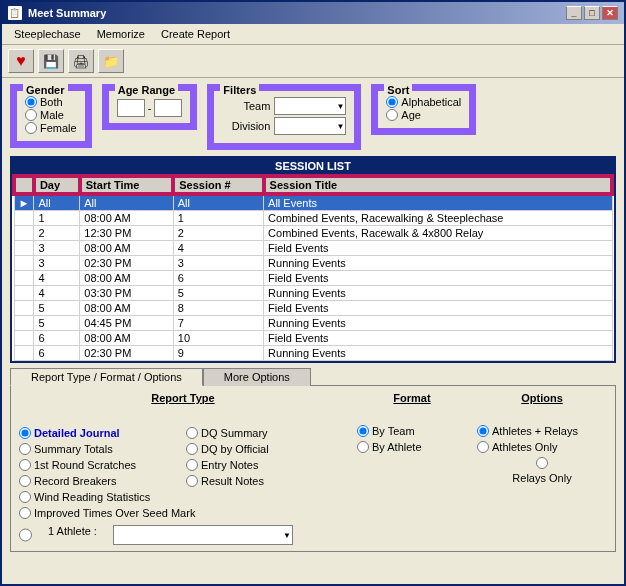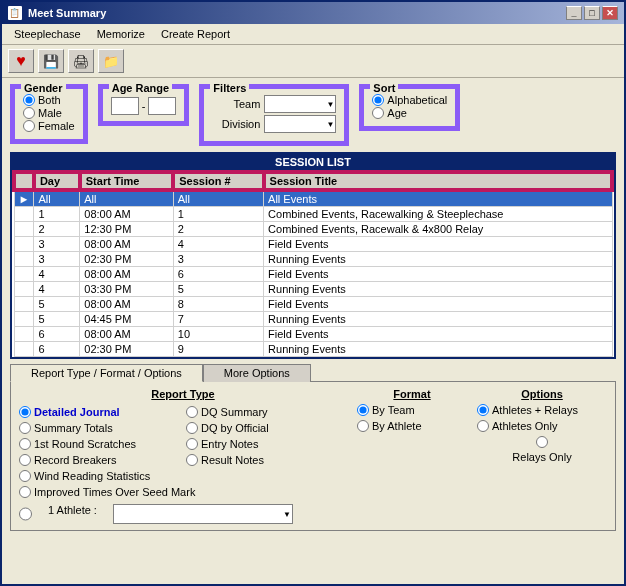--- a/index.html
+++ b/index.html
@@ -26,21 +26,21 @@
     .menu-bar { background: #ece9d8; border-bottom: 1px solid #aca899; padding: 2px 4px; display: flex; gap: 0; }
     .menu-item { padding: 2px 8px; font-size: 11px; cursor: pointer; }
     
     .toolbar { padding: 4px 6px; display: flex; gap: 4px; border-bottom: 1px solid #aca899; }
     .tool-btn { width: 26px; height: 24px; background: #d4d0c8; border: 1px solid #808080; border-top-color: #fff; border-left-color: #fff; display: flex; align-items: center; justify-content: center; cursor: pointer; }
     
     .content-area { padding: 6px 8px; }
     
     .top-controls { display: flex; gap: 10px; align-items: flex-start; margin-bottom: 6px; }
     
-    .group-box { border: 5px solid #8b5cf6; padding: 4px 8px 6px 8px; position: relative; }
+    .group-box { border: 7px solid #8b5cf6; padding: 4px 8px 6px 8px; position: relative; }
     .group-label { position: absolute; top: -7px; left: 6px; background: #ece9d8; padding: 0 3px; font-size: 11px; font-weight: bold; }
     
     .gender-group { min-width: 70px; }
     .radio-row { display: flex; align-items: center; gap: 3px; margin: 1px 0; }
     .radio-row input[type=radio] { margin: 0; width: 12px; height: 12px; }
     
     .age-range-group { min-width: 90px; }
     .age-inputs { display: flex; align-items: center; gap: 3px; margin-top: 4px; }
     .age-input { width: 28px; height: 18px; border: 1px solid #808080; background: white; font-size: 11px; }
     
@@ -68,21 +68,21 @@
     
     .tab-content { border: 1px solid #808080; background: #ece9d8; padding: 6px 8px; }
     
     .report-area { display: flex; gap: 10px; }
     
     .report-type-col { flex: 1; }
     
     .format-col { min-width: 110px; }
     .options-col { min-width: 130px; }
     
-    .col-title { font-weight: bold; text-decoration: underline; font-size: 11px; margin-bottom: 4px; text-align: center; }
+    .col-title { font-weight: bold; text-decoration: underline; font-size: 11px; margin-bottom: 21px; text-align: center; }
     
     .radio-option { display: flex; align-items: center; gap: 3px; margin: 2px 0; font-size: 11px; }
     .radio-option input[type=radio] { margin: 0; width: 12px; height: 12px; }
     .radio-option.selected-text label { color: #0000cc; font-weight: bold; }
     
     .report-type-grid { display: grid; grid-template-columns: 1fr 1fr; gap: 0 6px; }
     
     .athlete-row { display: flex; gap: 16px; margin-top: 4px; }
     .athlete-select { width: 180px; height: 20px; border: 1px solid #808080; background: white; font-size: 11px; }
     

